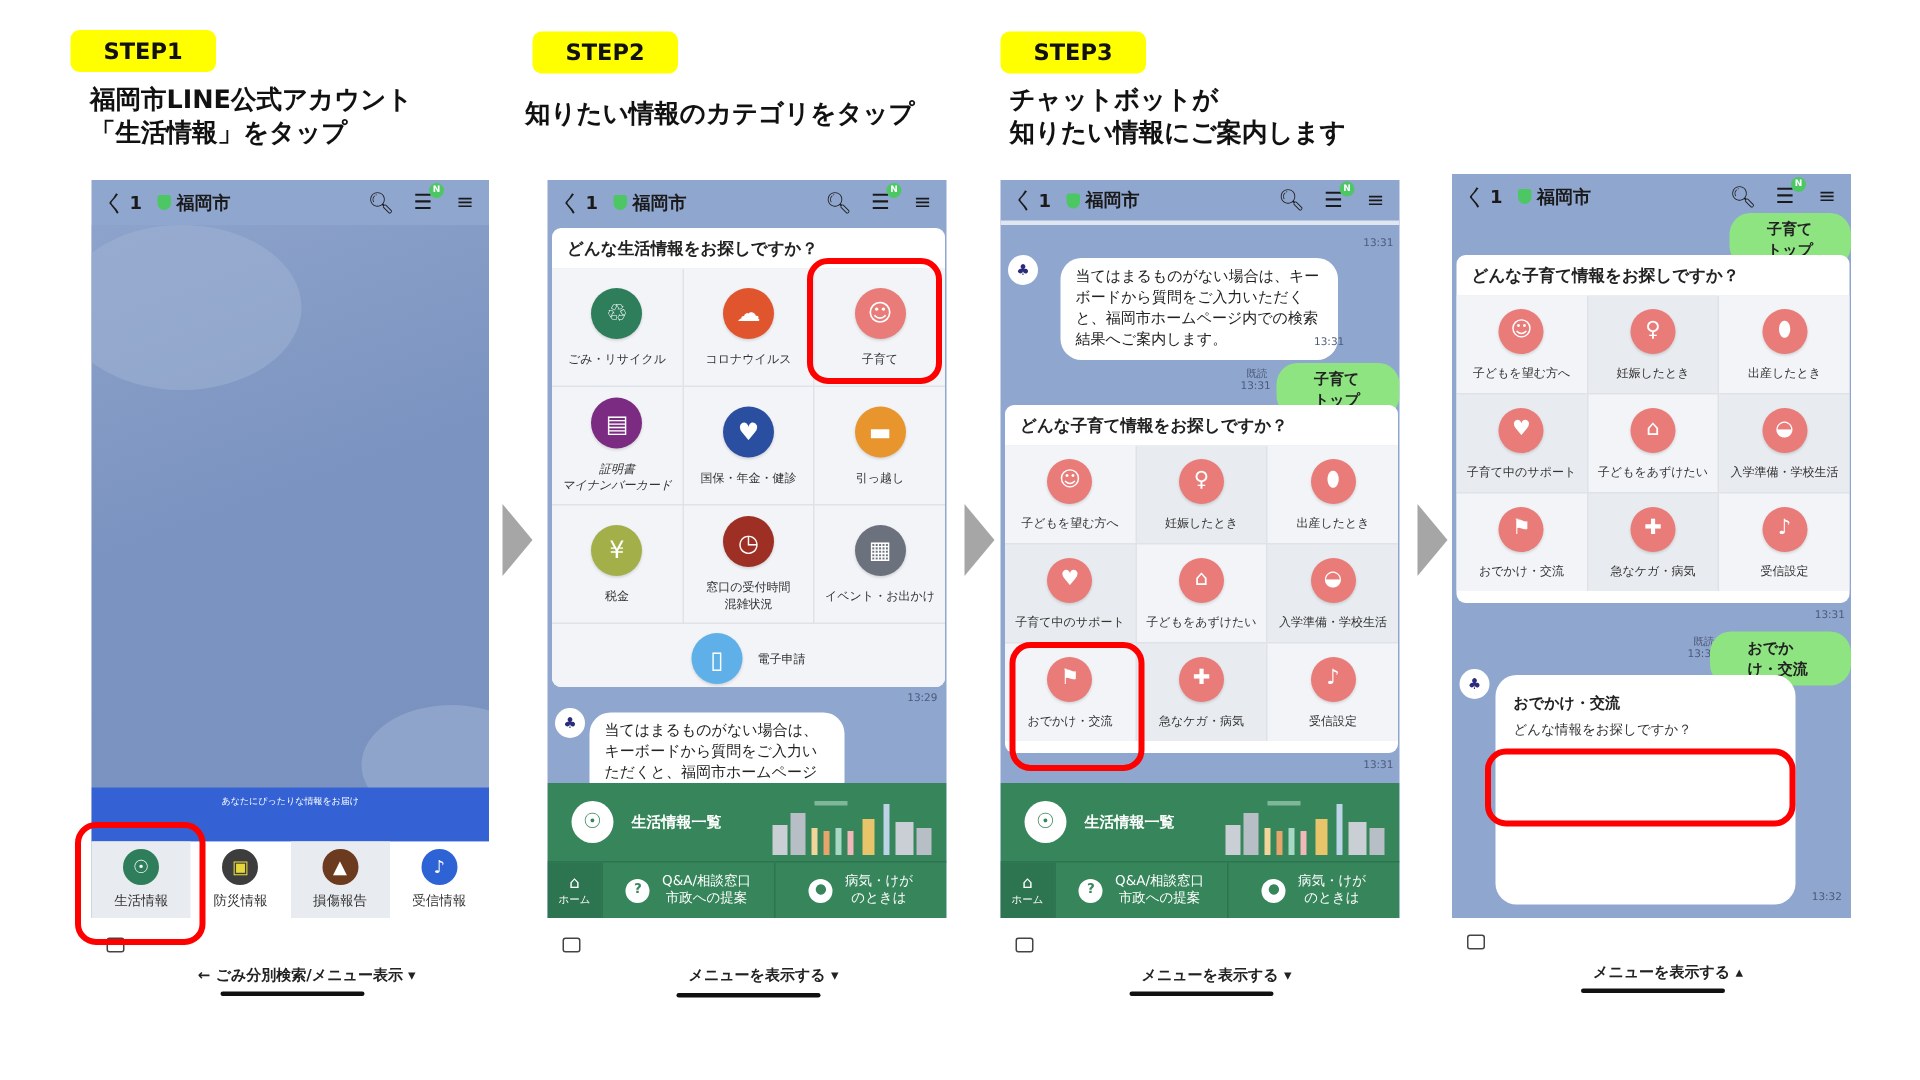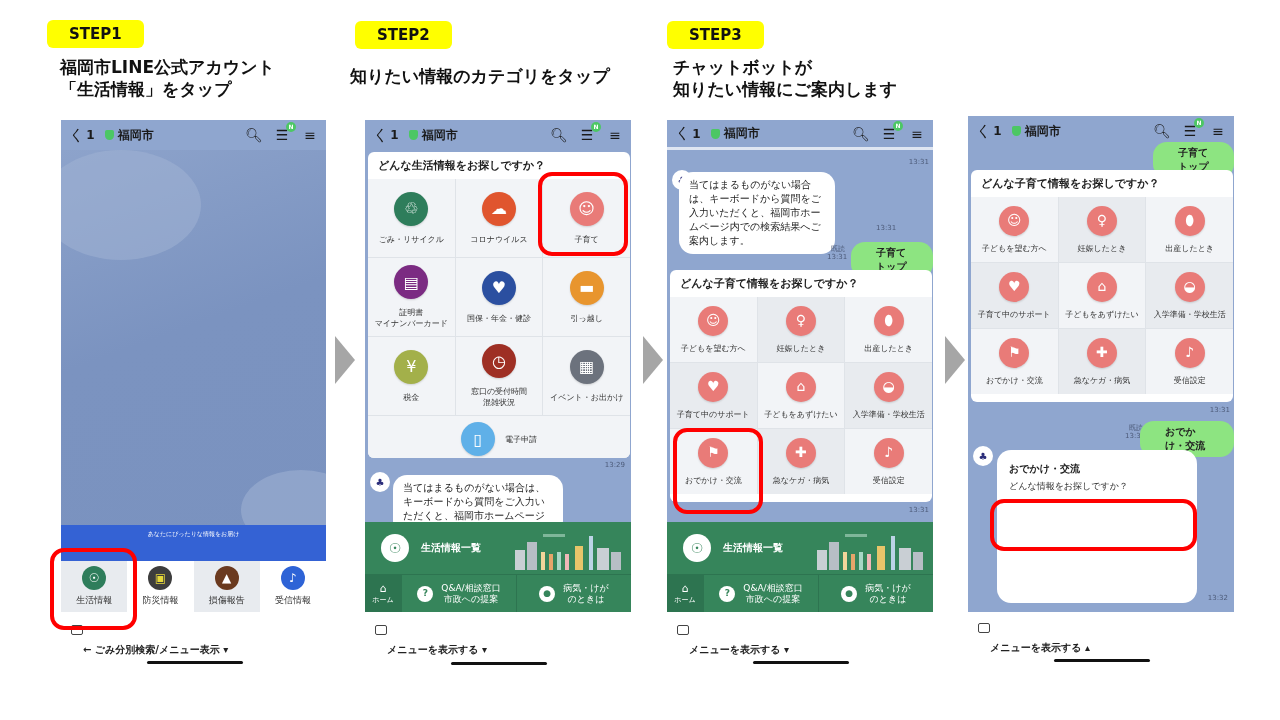--- a/index.html
+++ b/index.html
@@ -58,21 +58,21 @@
 .rm2 .top .bulb { width: 28px; height: 28px; border-radius: 50%; background: #fff; display: flex; align-items: center; justify-content: center; color: #36855b; font-size: 14px; margin-right: 12px; }
 .rm2 .top .lbl { color: #fff; font-size: 10px; font-weight: bold; }
 .rm2 .city { position: absolute; right: 8px; top: 10px; width: 110px; height: 38px; }
 .rm2 .bottom { display: flex; height: 37px; }
 .rm2 .home { width: 36px; background: #2d7450; display: flex; flex-direction: column; align-items: center; justify-content: center; color: #fff; font-size: 7px; }
 .rm2 .seg { flex: 1; display: flex; align-items: center; justify-content: center; color: #fff; font-size: 9px; line-height: 11px; text-align: center; border-left: 1px solid #2d7450; }
 .rm2 .seg .ci { width: 16px; height: 16px; border-radius: 50%; background: #fff; color: #36855b; display: flex; align-items: center; justify-content: center; font-size: 9px; margin-right: 8px; font-weight: bold; }
 
 .footer { position: absolute; height: 30px; display: flex; align-items: center; font-size: 10px; font-weight: bold; color: #222; }
 .footer .kb { width: 12px; height: 10px; border: 1px solid #444; border-radius: 2px; margin-left: 10px; }
-.footer .ftxt { flex: 1; text-align: left; margin-top: 40px; }
+.footer .ftxt { flex: 1; text-align: center; margin-top: 40px; }
 .homebar { position: absolute; width: 96px; height: 3px; background: #111; border-radius: 2px; }
 
 .hl { position: absolute; border: 4px solid #ff0000; border-radius: 14px; }
 
 .opt-card { position: absolute; background: #fff; border-radius: 14px; }
 .opt-card .oh { font-size: 10px; font-weight: bold; padding: 12px 12px 2px 12px; color: #222; }
 .opt-card .os { font-size: 9px; padding: 2px 12px 6px 12px; color: #333; }
 .opt-card .opt { font-size: 9px; color: #5b6a8d; text-align: center; padding: 6px 4px; line-height: 12px; }
 </style>
 </head>
@@ -156,21 +156,21 @@
       <div class="gcell">
         <div class="circ" style="background:#e0552e;">☁</div>
         <span>コロナウイルス</span>
       </div>
       <div class="gcell">
         <div class="circ" style="background:#e97b78;">☺</div>
         <span>子育て</span>
       </div>
       <div class="gcell">
         <div class="circ" style="background:#7b2b82;">▤</div>
-        <span style="white-space:pre-line;">証明書
+        <span style="white-space:pre-line;font-style:italic;">証明書
 マイナンバーカード</span>
       </div>
       <div class="gcell">
         <div class="circ" style="background:#2b4fa0;">♥</div>
         <span>国保・年金・健診</span>
       </div>
       <div class="gcell">
         <div class="circ" style="background:#e8952e;">▬</div>
         <span>引っ越し</span>
       </div>
@@ -245,21 +245,21 @@
     <span class="cnt">1</span>
     <span class="shield"></span>
     <span>福岡市</span>
     <span class="spacer"></span>
     <span class="ico">🔍︎</span>
     <span class="ico">☰<span class="badgeN">N</span></span>
     <span class="ico">≡</span>
   </div>
   <div class="ts" style="right:4px;top:38px;">13:31</div>
   <div class="bot-avatar" style="left:5px;top:50px;">♣</div>
-  <div class="bubble" style="left:12px;top:52px;width:156px;">当てはまるものがない場合は、キーボードから質問をご入力いただくと、福岡市ホームページ内での検索結果へご案内します。</div>
+  <div class="bubble" style="left:40px;top:52px;width:185px;">当てはまるものがない場合は、キーボードから質問をご入力いただくと、福岡市ホームページ内での検索結果へご案内します。</div>
   <div class="ts" style="left:209px;top:104px;">13:31</div>
   <div class="ts" style="left:164px;top:124px;">既読</div>
   <div class="ts" style="left:160px;top:133px;">13:31</div>
   <div class="ububble" style="left:184px;top:122px;">子育てトップ</div>
   <div class="card" style="left:3px;top:150px;width:262px;height:232px;">
     <div class="ctitle">どんな子育て情報をお探しですか？</div>
     <div class="grid pgrid">
       <div class="gcell">
           <div class="circ">☺</div>
           <span>子どもを望む方へ</span>

